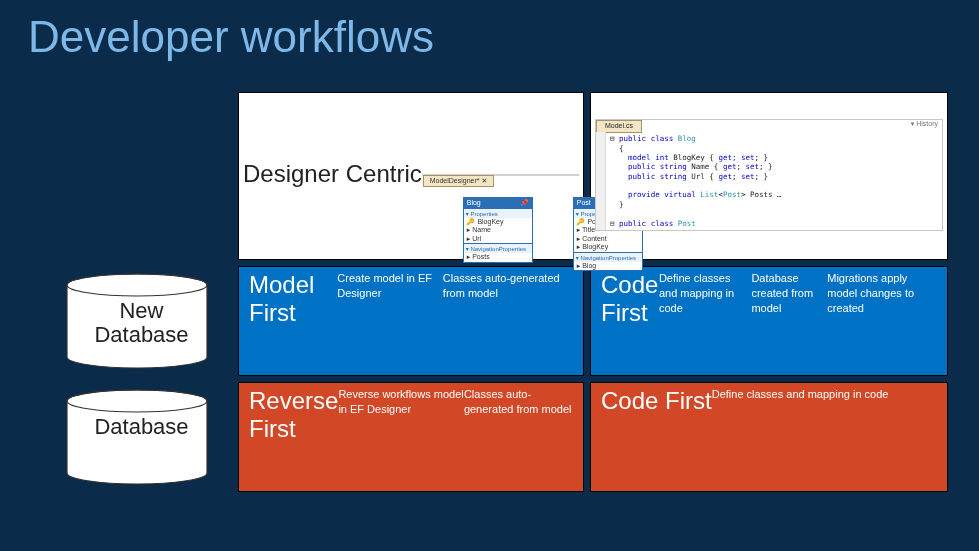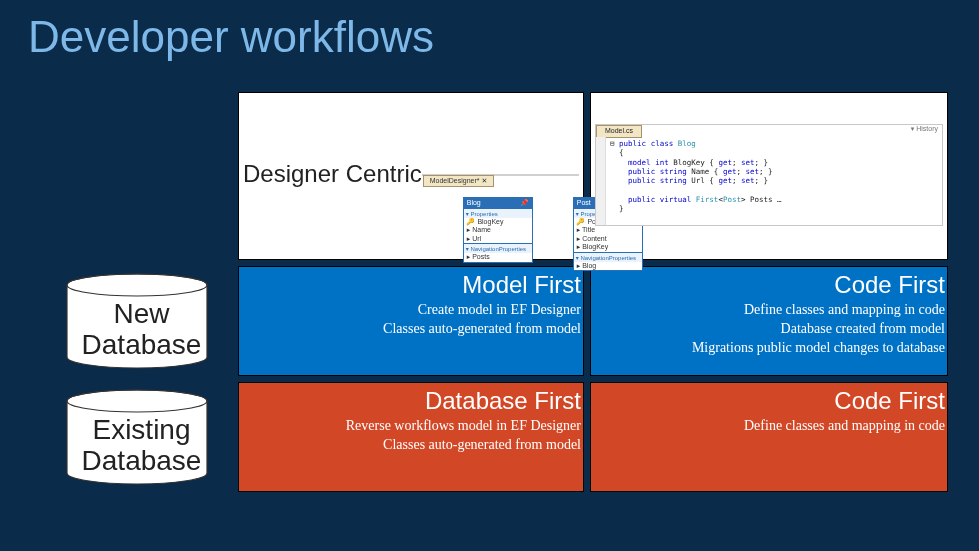--- a/index.html
+++ b/index.html
@@ -130,43 +130,41 @@
     height: 96px;
     position: relative;
   }
   .db-cyl svg { width: 100%; height: 100%; }
   .db-text {
     position: absolute;
     left: 9px; right: 0;
     top: 26px;
     text-align: center;
     color: #222;
-    font-size: 28px;
+    font-size: 22px;
     font-weight: 300;
     line-height: 1.1;
   }
   .cell {
     border: 1px solid #000;
-    padding: 4px 2px 6px 10px;
-    display: flex;
-    flex-direction: column;
-    text-align: right;
+    padding: 4px 10px 6px 10px;
+    display: flex;
+    flex-direction: row;
   }
   .cell.blue { background: #0072c6; }
   .cell.orange { background: #d24726; }
   .cell h2 {
     font-size: 24px;
     font-weight: 300;
     margin-bottom: 2px;
   }
   .cell .line {
-    font-size: 14px;
+    font-size: 11px;
     font-weight: 400;
     line-height: 1.35;
-    font-family: Liberation Serif, serif;
   }
 </style>
 </head>
 <body>
 
 <div class="title">Developer workflows</div>
 
 <div class="grid">
 
   <div></div>
@@ -207,23 +205,24 @@
     <div class="code-body">
       <div class="code-tab">Model.cs</div>
       <div class="code-hist">▾ History</div>
       <div class="gutter"></div>
       <div>⊟ <span class="kw">public class</span> <span class="tp">Blog</span></div>
       <div>&nbsp;&nbsp;{</div>
       <div>&nbsp;&nbsp;&nbsp;&nbsp;<span class="kw">model int</span> BlogKey { <span class="kw">get</span>; <span class="kw">set</span>; }</div>
       <div>&nbsp;&nbsp;&nbsp;&nbsp;<span class="kw">public string</span> Name { <span class="kw">get</span>; <span class="kw">set</span>; }</div>
       <div>&nbsp;&nbsp;&nbsp;&nbsp;<span class="kw">public string</span> Url { <span class="kw">get</span>; <span class="kw">set</span>; }</div>
       <div>&nbsp;</div>
-      <div>&nbsp;&nbsp;&nbsp;&nbsp;<span class="kw">public virtual</span> <span class="tp">First</span>&lt;<span class="tp">Post</span>&gt; Posts …</div>
+      <div>&nbsp;&nbsp;&nbsp;&nbsp;<span class="kw">provide virtual</span> <span class="tp">List</span>&lt;<span class="tp">Post</span>&gt; Posts …</div>
       <div>&nbsp;&nbsp;}</div>
       <div>&nbsp;</div>
+      <div>⊟ <span class="kw">public class</span> <span class="tp">Post</span></div>
     </div>
   </div>
 
   <div class="row-label">
     <div class="db-cyl">
       <svg viewBox="0 0 150 96">
         <ellipse cx="75" cy="12" rx="70" ry="11" fill="#fff" stroke="#333" stroke-width="1.2"></ellipse>
         <path d="M5 12 V84 A70 11 0 0 0 145 84 V12" fill="#fff" stroke="#333" stroke-width="1.2"></path>
         <ellipse cx="75" cy="12" rx="70" ry="11" fill="none" stroke="#333" stroke-width="1.2"></ellipse>
       </svg>
@@ -237,39 +236,38 @@
   <div class="cell blue">
     <h2>Model First</h2>
     <div class="line">Create model in EF Designer</div>
     <div class="line">Classes auto-generated from model</div>
   </div>
 
   <div class="cell blue">
     <h2>Code First</h2>
     <div class="line">Define classes and mapping in code</div>
     <div class="line">Database created from model</div>
-    <div class="line">Migrations public model changes to database</div>
+    <div class="line">Migrations apply model changes to created</div>
   </div>
 
   <div class="row-label">
     <div class="db-cyl">
       <svg viewBox="0 0 150 96">
         <ellipse cx="75" cy="12" rx="70" ry="11" fill="#fff" stroke="#333" stroke-width="1.2"></ellipse>
         <path d="M5 12 V84 A70 11 0 0 0 145 84 V12" fill="#fff" stroke="#333" stroke-width="1.2"></path>
         <ellipse cx="75" cy="12" rx="70" ry="11" fill="none" stroke="#333" stroke-width="1.2"></ellipse>
       </svg>
       <div class="db-text">
-        <div>Existing</div>
         <div>Database</div>
       </div>
     </div>
   </div>
 
   <div class="cell orange">
-    <h2>Database First</h2>
+    <h2>Reverse First</h2>
     <div class="line">Reverse workflows model in EF Designer</div>
     <div class="line">Classes auto-generated from model</div>
   </div>
 
   <div class="cell orange">
     <h2>Code First</h2>
     <div class="line">Define classes and mapping in code</div>
   </div>
 
 </div>

